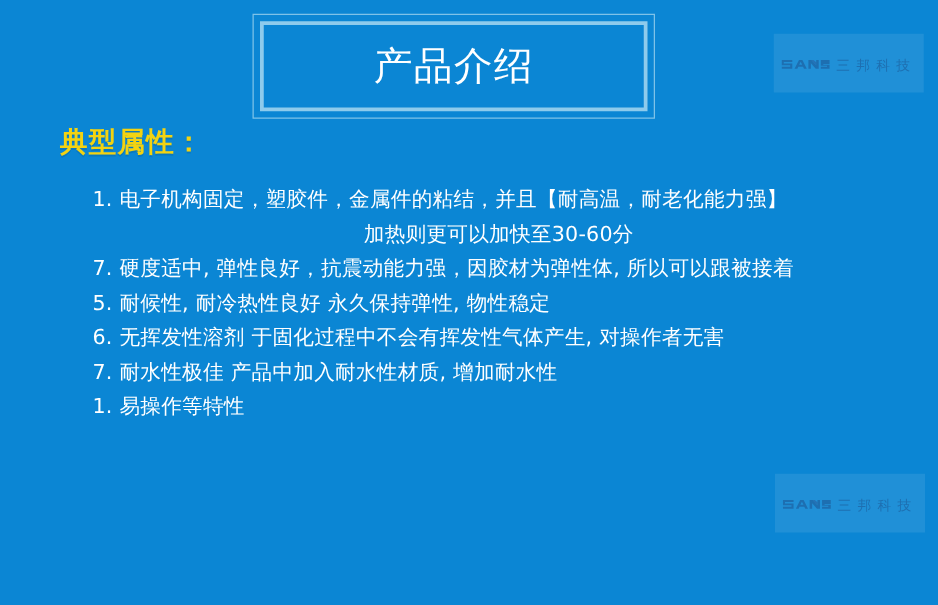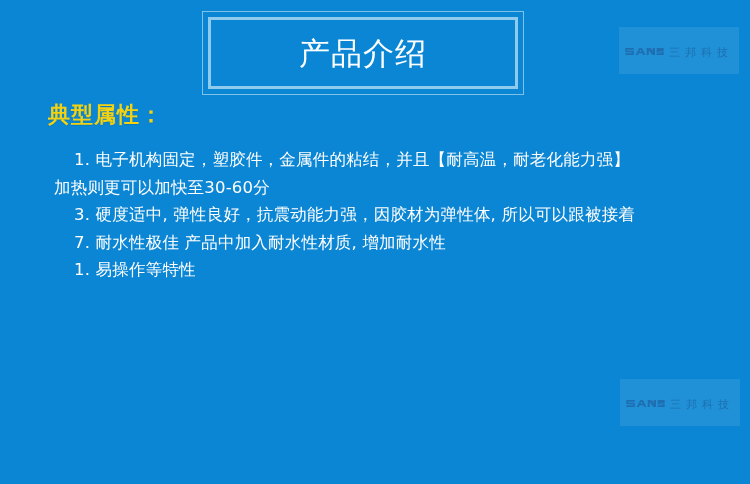--- a/index.html
+++ b/index.html
@@ -120,20 +120,21 @@
   }
   .feature-line {
     white-space: nowrap;
     letter-spacing: 0.2px;
   }
   .feature-line.numbered {
     padding-left: 20px;
   }
   .feature-line.cont {
     padding-left: 0px;
+    text-align: center;
   }
 </style>
 </head>
 <body>
 
 <div id="page">
 
   <div class="title-box-outer">
     <div class="title-box-inner">
       <div class="title-text">产品介绍</div>
@@ -155,21 +156,23 @@
       <path d="M131 2 L152 26 V12 L140 2 Z" fill="#2a5fa0" fill-opacity="0.6"></path>
     </svg>
     <div class="wm-sub">三邦科技</div>
   </div>
 
   <div class="section-heading">典型属性：</div>
 
   <div class="features">
     <div class="feature-line numbered">1. 电子机构固定，塑胶件，金属件的粘结，并且【耐高温，耐老化能力强】</div>
     <div class="feature-line cont">加热则更可以加快至30-60分</div>
-    <div class="feature-line numbered">3. 硬度适中, 弹性良好，抗震动能力强，因胶材为弹性体, 所以可以跟被接着</div>
+    <div class="feature-line numbered">7. 硬度适中, 弹性良好，抗震动能力强，因胶材为弹性体, 所以可以跟被接着</div>
+    <div class="feature-line numbered">5. 耐候性, 耐冷热性良好    永久保持弹性, 物性稳定</div>
+    <div class="feature-line numbered">6. 无挥发性溶剂    于固化过程中不会有挥发性气体产生, 对操作者无害</div>
     <div class="feature-line numbered">7. 耐水性极佳    产品中加入耐水性材质, 增加耐水性</div>
     <div class="feature-line numbered">1. 易操作等特性</div>
   </div>
 
   <div class="watermark wm-bottom">
     <svg class="wm-mark" viewBox="0 0 212 42" aria-hidden="true">
       <g fill="#1e6eaf" fill-opacity="0.95">
         <path d="M2 2 H48 V11 H11 V17 H48 V40 H2 V31 H39 V25 H2 Z"></path>
         <path d="M58 40 L77 2 H92 L111 40 H99 L95 31 H74 L70 40 Z M78 23 H91 L84.5 10 Z"></path>
         <path d="M118 40 V2 H131 L152 26 V2 H163 V40 H150 L129 16 V40 Z"></path>

